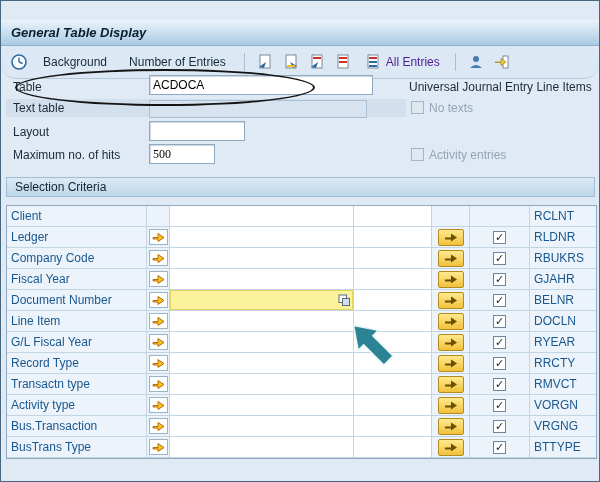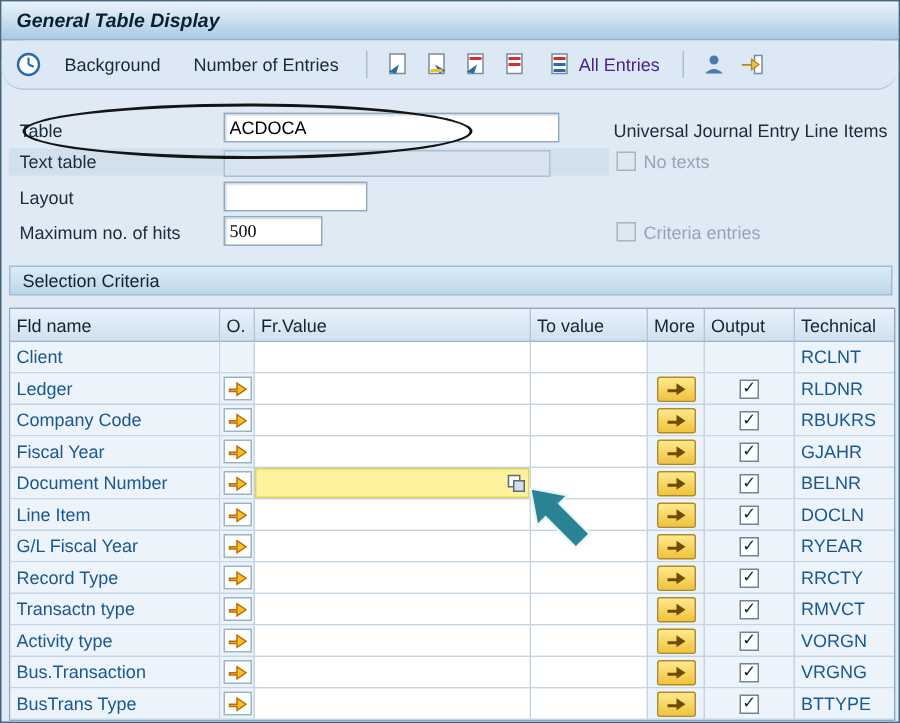--- a/index.html
+++ b/index.html
@@ -1,20 +1,20 @@
 <!DOCTYPE html>
 <html><head>
 <meta charset="utf-8">
 <style>
   html,body{margin:0;padding:0;}
   body{width:600px;height:482px;font-family:"Liberation Sans",sans-serif;font-size:12px;color:#1a2a3a;background:#fff;}
   .window{position:relative;width:600px;height:482px;box-sizing:border-box;border:1px solid #47677f;background:#dfeaf4;overflow:hidden;}
 
   
-  .titlebar{height:25px;background:linear-gradient(180deg,#eaf4fb 0%,#c4dbee 60%,#a9c9e2 100%);border-bottom:1px solid #8fb0cc;display:flex;align-items:center;padding-left:10px;}
+  .titlebar{height:25px;background:linear-gradient(180deg,#eaf4fb 0%,#c4dbee 60%,#a9c9e2 100%);border-bottom:1px solid #8fb0cc;display:flex;align-items:center;padding-left:10px;margin-top:19px;}
   .titlebar .title{font-size:13px;font-weight:bold;font-style:italic;color:#09202f;}
 
   
   .toolbar{height:32px;background:#dce9f4;border-bottom:1px solid #b3c8da;display:flex;align-items:center;padding:0 6px;gap:2px;border-radius:15px;}
   .tb-text{background:transparent;border:1px solid transparent;font:12px "Liberation Sans",sans-serif;color:#142a3c;padding:3px 9px;cursor:default;}
   .tb-icon{background:transparent;border:1px solid transparent;width:24px;height:22px;display:flex;align-items:center;justify-content:center;padding:0;cursor:default;}
   .tb-all{background:transparent;border:1px solid transparent;display:flex;align-items:center;gap:4px;font:12px "Liberation Sans",sans-serif;color:#4c1d95;padding:3px 6px;cursor:default;}
   .sep{width:1px;height:18px;background:#a9bfd1;margin:0 6px;}
 
   
@@ -135,36 +135,27 @@
   <div class="ro-field" style="left:148px;top:99px;width:216px"></div>
   <span class="gcb" style="left:410px;top:100px"></span>
   <span class="glabel" style="left:428px;top:100px">No texts</span>
 
   <span class="flabel" style="left:12px;top:124px">Layout</span>
   <input class="finput" style="left: 148px; top: 120px; width: 88px;" value="">
 
   <span class="flabel" style="left:12px;top:147px">Maximum no. of hits</span>
   <input class="finput" style="left: 148px; top: 143px; width: 58px; font-family: Liberation Serif, serif;" value="500">
   <span class="gcb" style="left:410px;top:147px"></span>
-  <span class="glabel" style="left:428px;top:147px">Criteria entries</span>
+  <span class="glabel" style="left:428px;top:147px">Activity entries</span>
 
   <div class="selbar">
     <span>Selection Criteria</span>
   </div>
 
   <div class="seltable">
-    <div class="thead">
-      <div class="hcell">Fld name</div>
-      <div class="hcell">O.</div>
-      <div class="hcell">Fr.Value</div>
-      <div class="hcell">To value</div>
-      <div class="hcell">More</div>
-      <div class="hcell">Output</div>
-      <div class="hcell">Technical</div>
-    </div>
     <div>
   <div class="trow">
     <div class="cell c-name">
       <span class="link">Client</span>
     </div>
     <div class="cell c-o">
       
     </div>
     <div class="cell c-from">
       <div class="field from">

